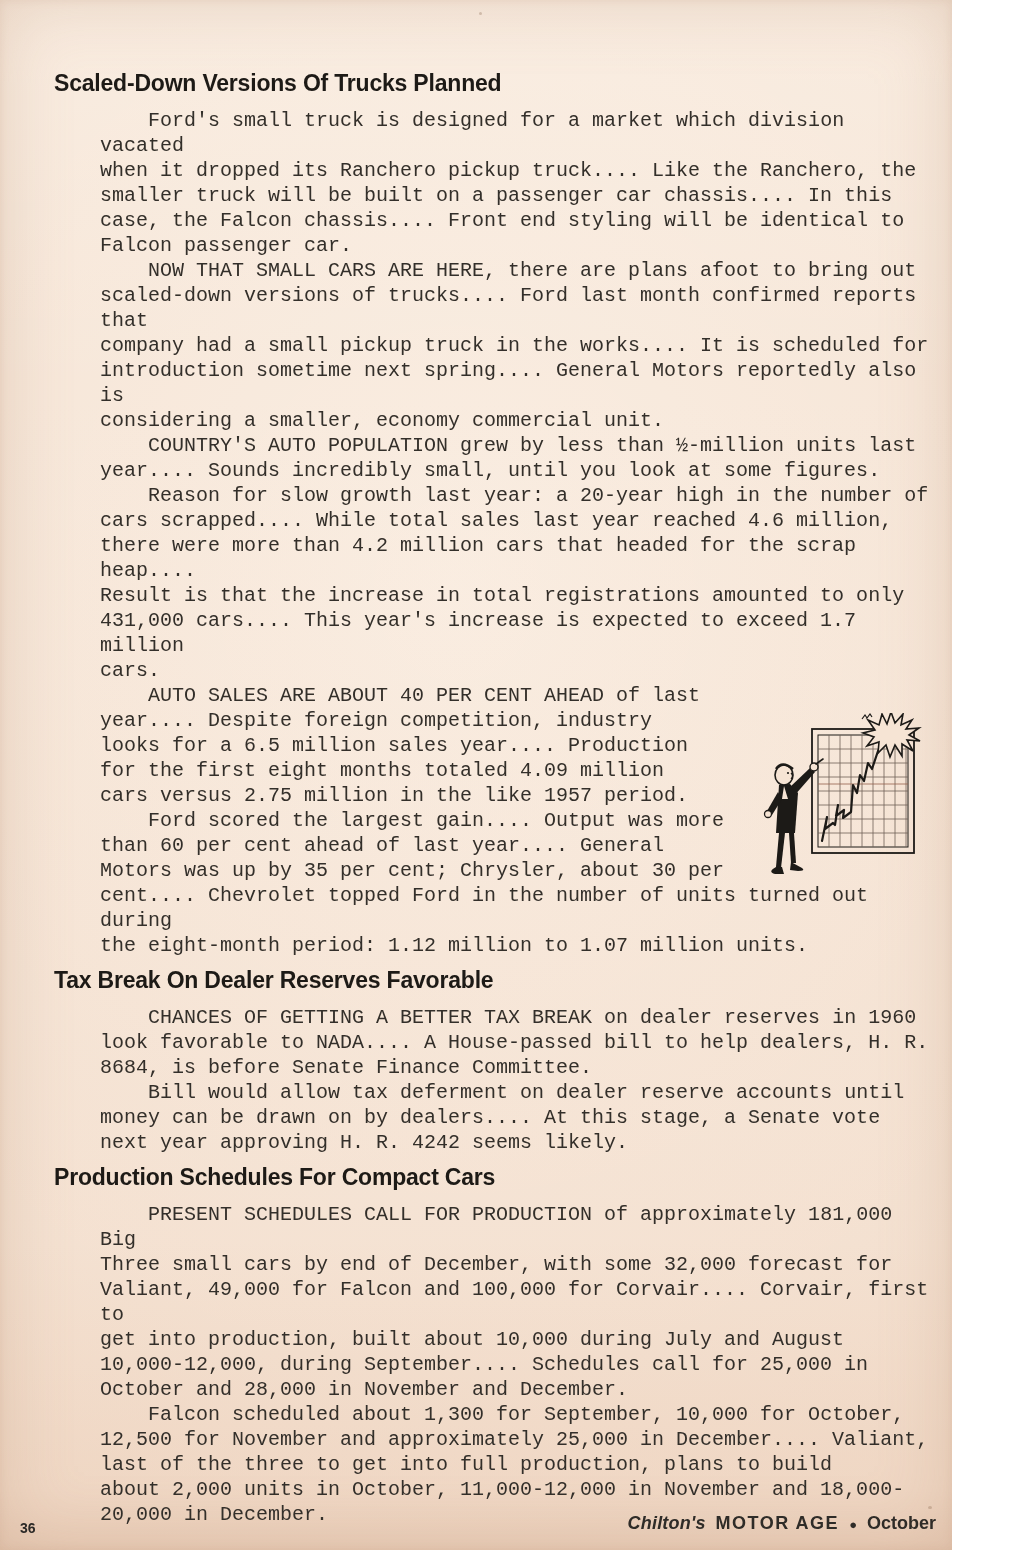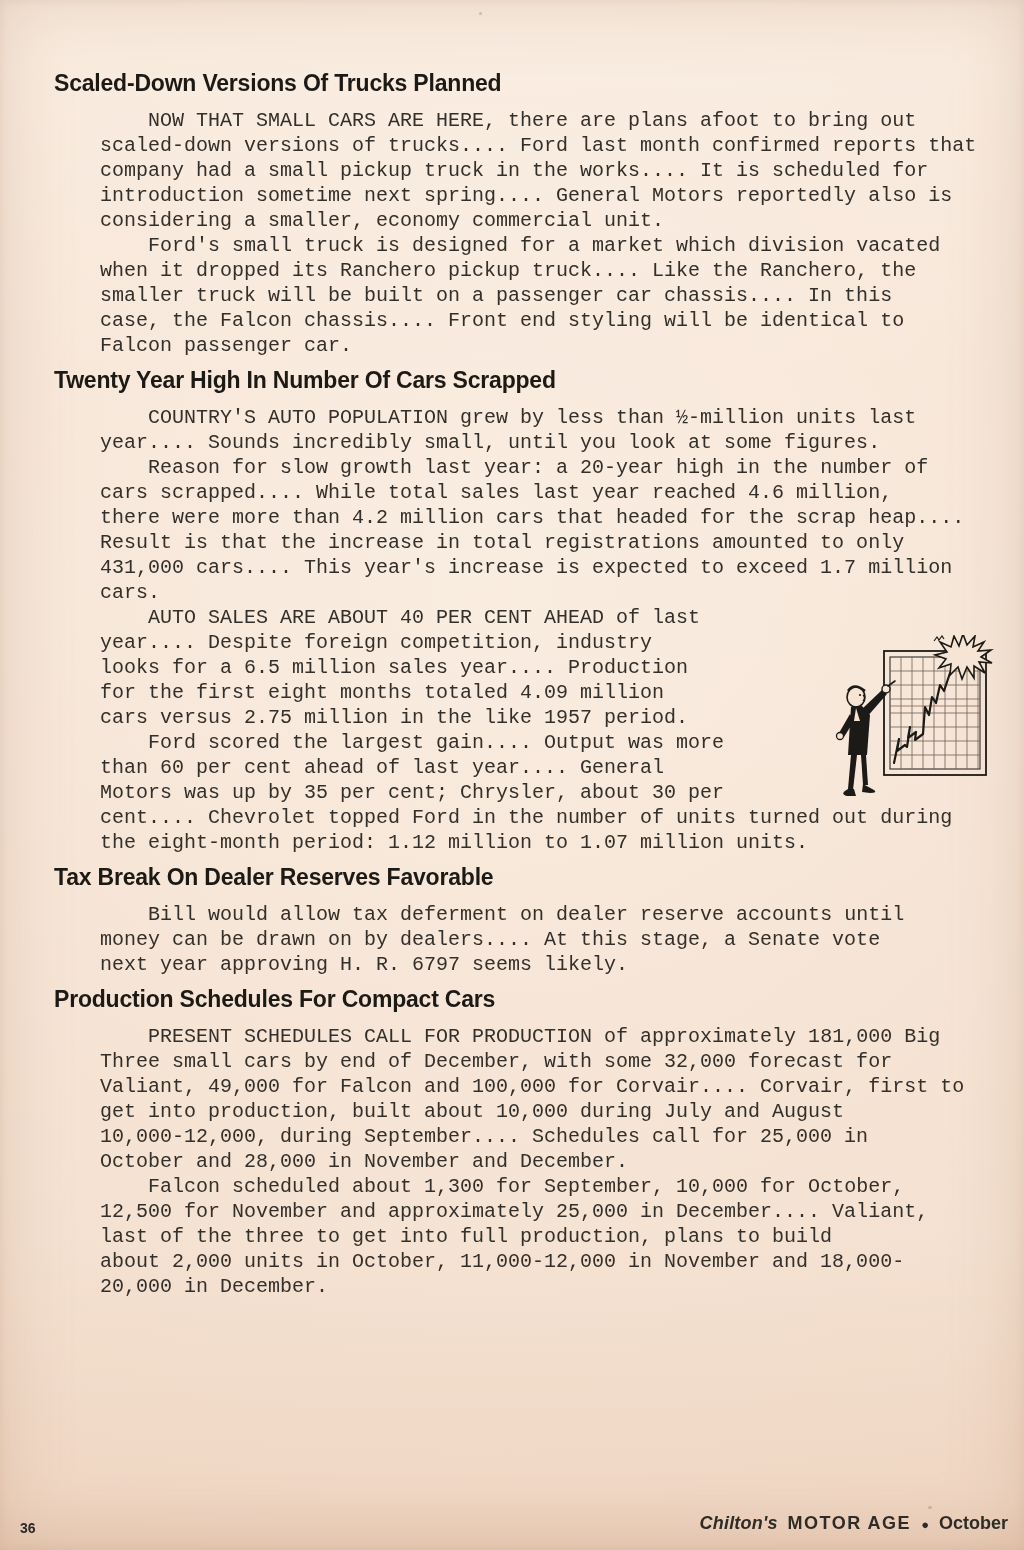--- a/index.html
+++ b/index.html
@@ -1,18 +1,18 @@
 <!DOCTYPE html>
 <html><head>
 <meta charset="utf-8">
 <style>
   html,body{margin:0;padding:0;}
   .page{
     position:relative;
-    width:1024px;height:1550px;
+    width:952px;height:1550px;
     overflow:hidden;
     background-color:#f4e1d1;
     background-image:
       linear-gradient(180deg, rgba(255,249,242,0.35) 0%, rgba(255,249,242,0) 25%,
         rgba(234,200,175,0.10) 80%, rgba(228,190,163,0.30) 96%, rgba(222,183,156,0.45) 100%),
       radial-gradient(140% 95% at 48% 38%, rgba(255,248,240,0.55) 0%, rgba(244,225,209,0) 70%);
     box-shadow: inset 0 0 70px rgba(186,146,116,0.30), inset 0 0 10px rgba(186,146,116,0.18);
     font-family:"Liberation Sans", sans-serif;
     color:#332f2a;
   }
@@ -58,34 +58,33 @@
 <body>
 
 <div class="page">
   <div class="speck" style="left:479px;top:12px;width:3px;height:3px;"></div>
   <div class="speck" style="left:928px;top:1506px;width:4px;height:3px;"></div>
 
   <div class="content">
 
     <section class="first">
       <h2>Scaled-Down Versions Of Trucks Planned</h2>
+      <p class="para">    Ford's small truck is designed for a market which division vacated
+when it dropped its Ranchero pickup truck.... Like the Ranchero, the
+smaller truck will be built on a passenger car chassis.... In this
+case, the Falcon chassis.... Front end styling will be identical to
+Falcon passenger car.</p>
       <p class="para">    NOW THAT SMALL CARS ARE HERE, there are plans afoot to bring out
 scaled-down versions of trucks.... Ford last month confirmed reports that
 company had a small pickup truck in the works.... It is scheduled for
 introduction sometime next spring.... General Motors reportedly also is
 considering a smaller, economy commercial unit.</p>
-      <p class="para">    Ford's small truck is designed for a market which division vacated
-when it dropped its Ranchero pickup truck.... Like the Ranchero, the
-smaller truck will be built on a passenger car chassis.... In this
-case, the Falcon chassis.... Front end styling will be identical to
-Falcon passenger car.</p>
     </section>
 
     <section>
-      <h2>Twenty Year High In Number Of Cars Scrapped</h2>
       <p class="para">    COUNTRY'S AUTO POPULATION grew by less than ½-million units last
 year.... Sounds incredibly small, until you look at some figures.</p>
       <p class="para">    Reason for slow growth last year: a 20-year high in the number of
 cars scrapped.... While total sales last year reached 4.6 million,
 there were more than 4.2 million cars that headed for the scrap heap....
 Result is that the increase in total registrations amounted to only
 431,000 cars.... This year's increase is expected to exceed 1.7 million
 cars.</p>
     </section>
 
@@ -153,23 +152,26 @@
 
             <path d="M22,154 q-9,5 -1,7 l9,0 l-2,-7 Z" fill="#1c1a17"></path>
             <path d="M37,149 l11,6 q4,3 -4,3 l-8,-1 Z" fill="#1c1a17"></path>
           </g>
         </svg>
       </div>
     </section>
 
     <section>
       <h2>Tax Break On Dealer Reserves Favorable</h2>
+      <p class="para">    CHANCES OF GETTING A BETTER TAX BREAK on dealer reserves in 1960
+look favorable to NADA.... A House-passed bill to help dealers, H. R.
+8684, is before Senate Finance Committee.</p>
       <p class="para">    Bill would allow tax deferment on dealer reserve accounts until
 money can be drawn on by dealers.... At this stage, a Senate vote
-next year approving H. R. 6797 seems likely.</p>
+next year approving H. R. 4242 seems likely.</p>
     </section>
 
     <section>
       <h2>Production Schedules For Compact Cars</h2>
       <p class="para">    PRESENT SCHEDULES CALL FOR PRODUCTION of approximately 181,000 Big
 Three small cars by end of December, with some 32,000 forecast for
 Valiant, 49,000 for Falcon and 100,000 for Corvair.... Corvair, first to
 get into production, built about 10,000 during July and August
 10,000-12,000, during September.... Schedules call for 25,000 in
 October and 28,000 in November and December.</p>

